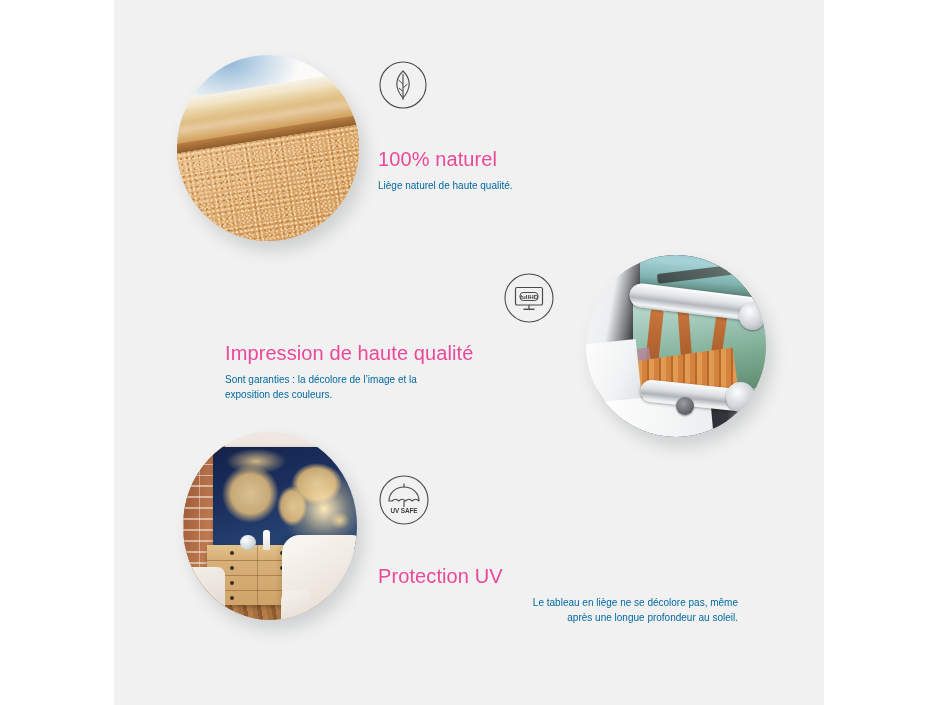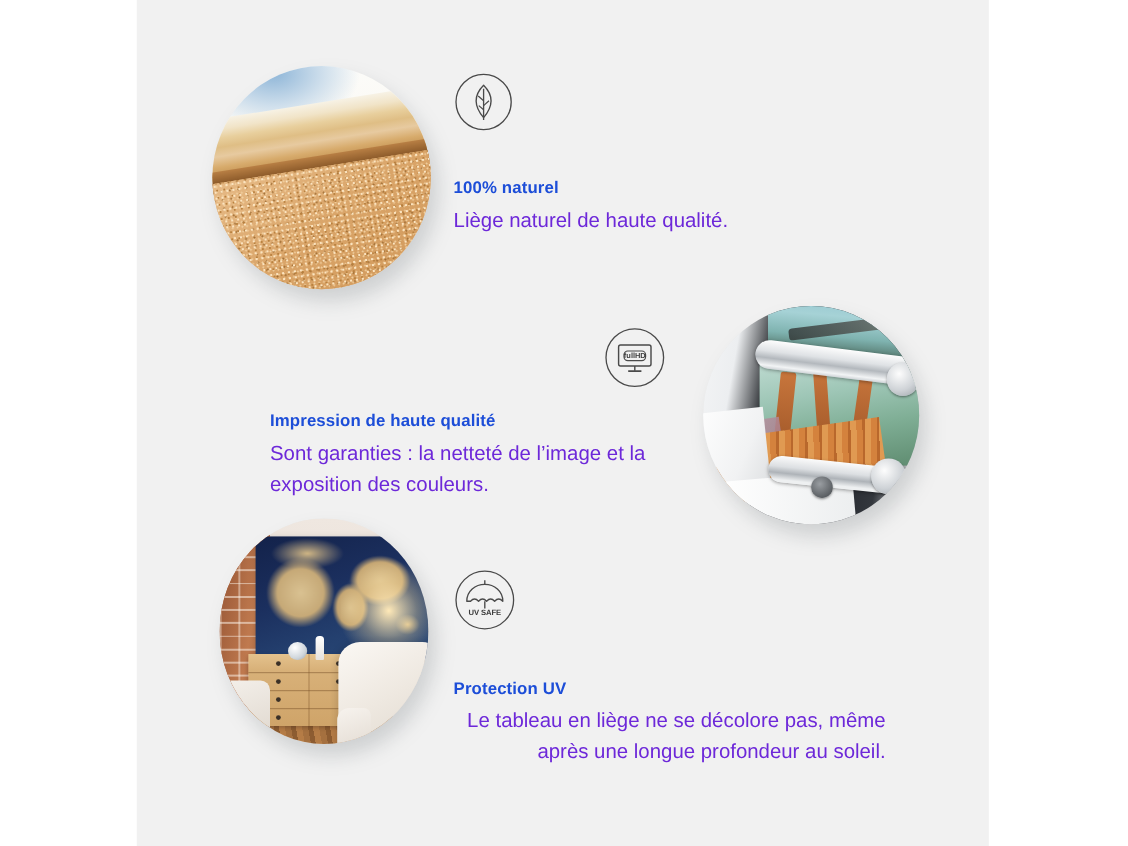--- a/index.html
+++ b/index.html
@@ -219,29 +219,29 @@
     background:linear-gradient(180deg,#ffffff,#e7e3dd);
     border-radius:3px 3px 1px 1px;
   }
 
   
   .icon-circle { display:block; }
   .icon-circle svg { display:block; }
 
   
   .title {
-    font-size:14px;
-    font-weight:bold;
-    color:#1d4ed8;
+    font-size:20px;
+    font-weight:normal;
+    color:#ec4899;
     letter-spacing:.1px;
     white-space:nowrap;
   }
   .desc {
-    font-size:17px;
-    color:#6d28d9;
+    font-size:10px;
+    color:#0369a1;
     line-height:1.5;
   }
 
   
   .f1 { left:378px; top:60px; width:340px; }
   .f1 .title { margin-top:38px; }
   .f1 .desc  { margin-top:7px; }
 
   
   .f2 { left:225px; top:272px; width:330px; text-align:left; }
@@ -309,21 +309,21 @@
           <rect x="12.5" y="15.5" width="27" height="17.5" rx="1.6" fill="none" stroke="#4a4a4a" stroke-width="1.2"></rect>
           <rect x="17" y="20.5" width="18" height="8" rx="3.2" fill="none" stroke="#4a4a4a" stroke-width="1"></rect>
           <text x="26" y="26.6" text-anchor="middle" font-family="'Liberation Sans', sans-serif" font-size="6.2" font-weight="bold" fill="#3c3c3c">fullHD</text>
           <line x1="26" y1="33" x2="26" y2="37" stroke="#4a4a4a" stroke-width="1.2"></line>
           <line x1="20.5" y1="37.3" x2="31.5" y2="37.3" stroke="#4a4a4a" stroke-width="1.4"></line>
         </svg>
       </span>
     </div>
     <div class="title">Impression de haute qualité</div>
     <div class="desc">
-      <div>Sont garanties : la netteté de l’image et la</div>
+      <div>Sont garanties : la décolore de l’image et la</div>
       <div>exposition des couleurs.</div>
     </div>
   </div>
 
   <div class="photo p3">
     <div class="room"></div>
     <div class="brick"></div>
     <div class="map"></div>
     <div class="glow"></div>
     <div class="floor"></div>

